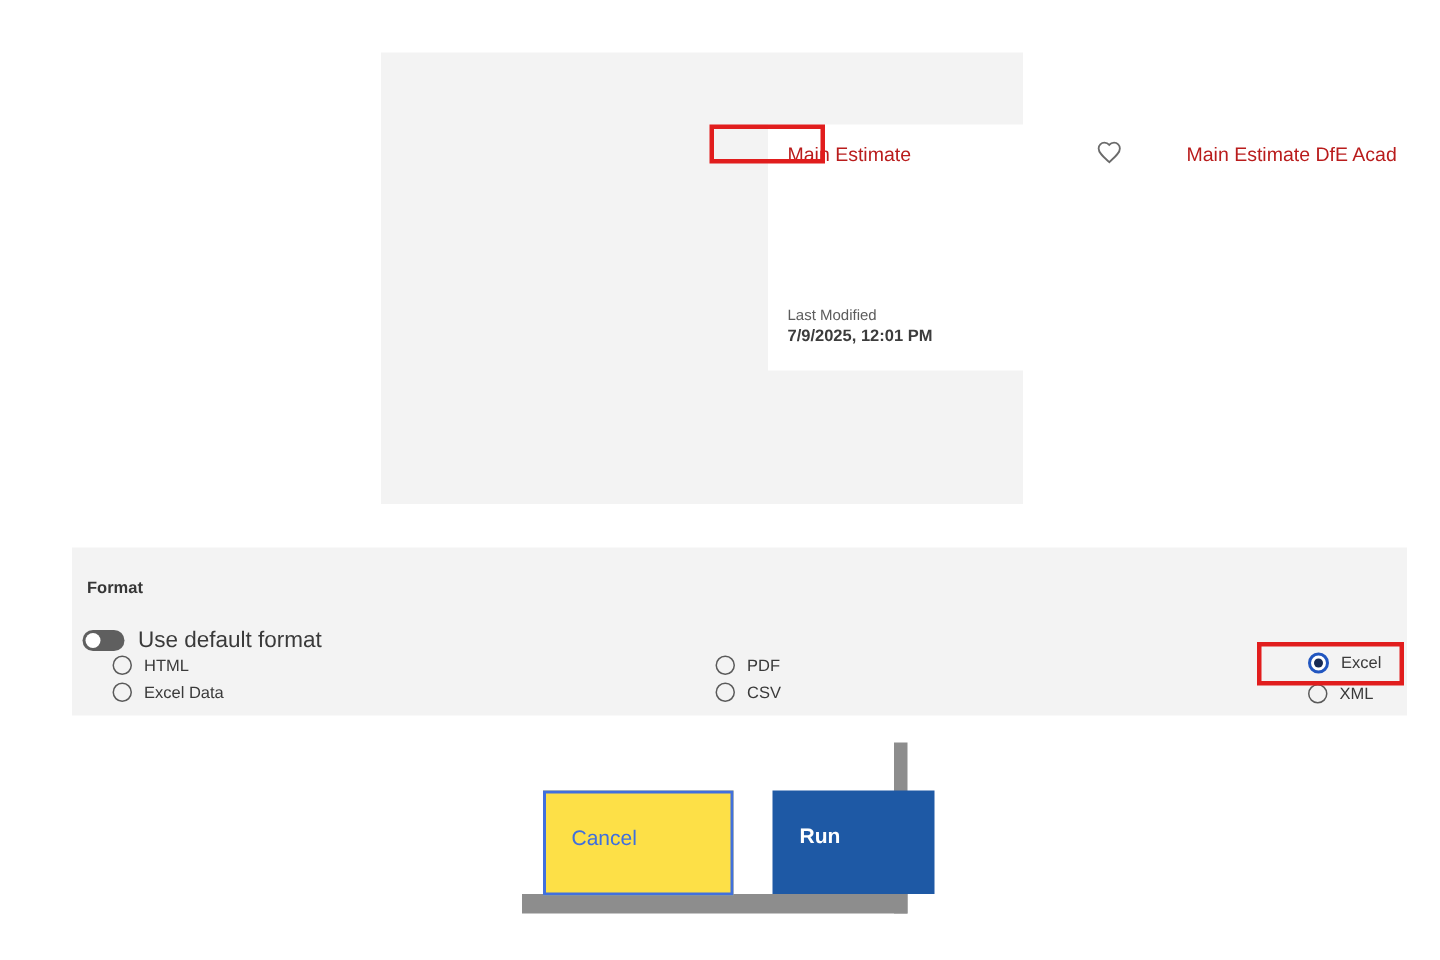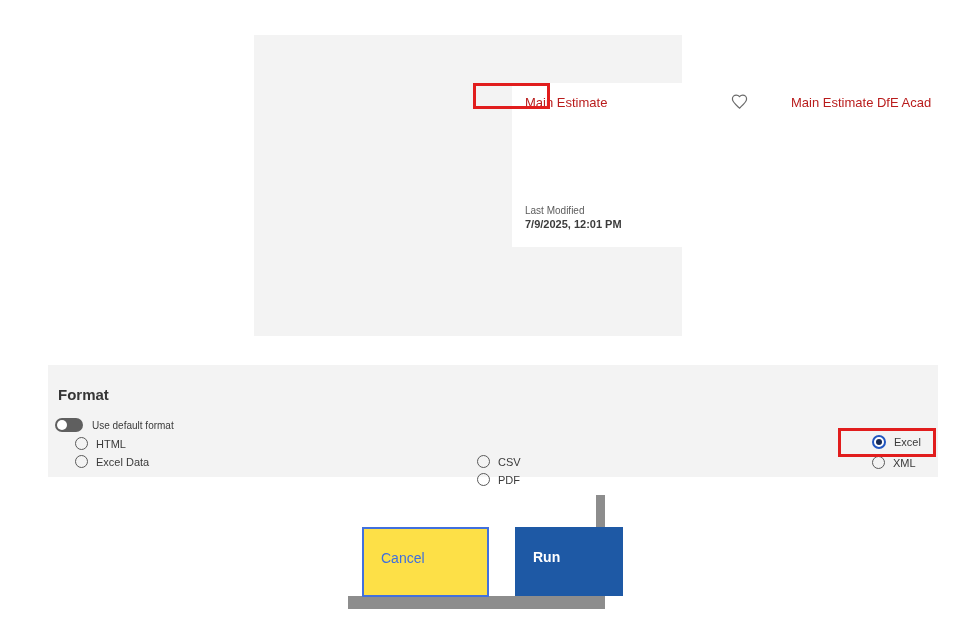--- a/index.html
+++ b/index.html
@@ -24,25 +24,25 @@
              white-space:nowrap;cursor:pointer;}
   .menu-divider{height:1px;background:#e2e2e2;margin:2px 0;}
 
   
   .red-box{position:absolute;border:3px solid #e11d1d;box-sizing:border-box;background:transparent;z-index:30;}
   .red-box-runas{left:473px;top:83px;width:77px;height:26px;}
   .red-box-excel{left:838px;top:428px;width:98px;height:29px;}
 
   
   .format-panel{position:absolute;left:48px;top:365px;width:890px;height:112px;background:#f3f3f3;}
-  .format-title{position:absolute;left:10px;top:21px;font-size:15px;font-weight:700;color:#363636;}
+  .format-title{position:absolute;left:10px;top:21px;font-size:11px;font-weight:700;color:#363636;}
   .toggle-row{position:absolute;left:7px;top:53px;display:flex;align-items:center;}
   .toggle{position:relative;width:28px;height:14px;border-radius:7px;background:#5f5f5f;cursor:pointer;}
   .toggle .knob{position:absolute;left:2px;top:2px;width:10px;height:10px;border-radius:50%;background:#ffffff;}
-  .toggle-label{margin-left:9px;font-size:10px;color:#3a3a3a;}
+  .toggle-label{margin-left:9px;font-size:15px;color:#3a3a3a;}
   .radio-opt{position:absolute;display:flex;align-items:center;cursor:pointer;padding-left:20px;}
   .radio{position:relative;width:13px;height:13px;border:1px solid #5a5a5a;border-radius:50%;
          box-sizing:border-box;background:transparent;flex:0 0 auto;}
   .radio.selected{width:14px;height:14px;border:2px solid #2156c0;background:#ffffff;}
   .radio.selected::after{content:'';position:absolute;left:2px;top:2px;right:2px;bottom:2px;
          border-radius:50%;background:#172a54;}
   .radio-label{margin-left:8px;font-size:11px;color:#3a3a3a;white-space:nowrap;}
 
   
   .btn{position:absolute;box-sizing:border-box;text-align:left;cursor:pointer;}
@@ -94,21 +94,21 @@
 
     <div class="radio-opt" style="left:7px;top:72px;">
       <span class="radio"></span>
       <span class="radio-label">HTML</span>
     </div>
     <div class="radio-opt" style="left:7px;top:90px;">
       <span class="radio"></span>
       <span class="radio-label">Excel Data</span>
     </div>
 
-    <div class="radio-opt" style="left:409px;top:72px;margin-top:36px;">
+    <div class="radio-opt" style="left:409px;top:72px;">
       <span class="radio"></span>
       <span class="radio-label">PDF</span>
     </div>
     <div class="radio-opt" style="left:409px;top:90px;">
       <span class="radio"></span>
       <span class="radio-label">CSV</span>
     </div>
 
     <div class="radio-opt" style="left:804px;top:70px;">
       <span class="radio selected"></span>

